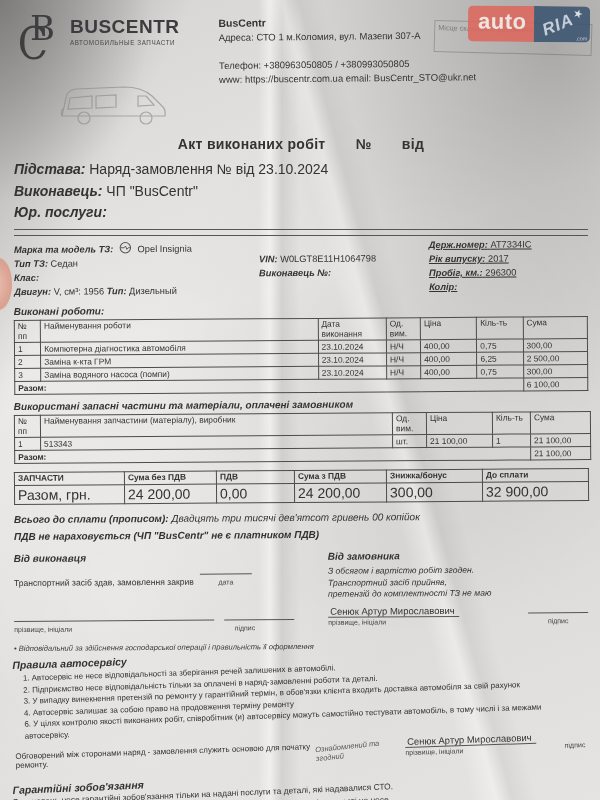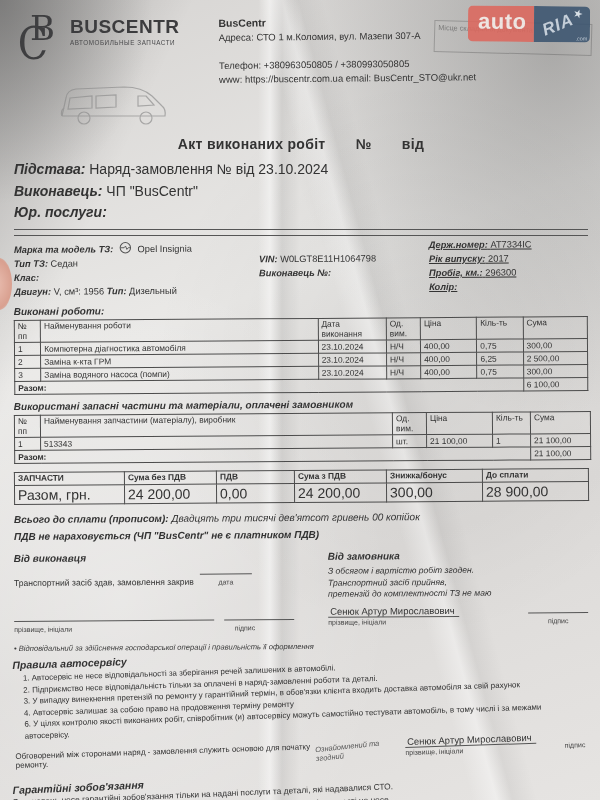--- a/index.html
+++ b/index.html
@@ -304,21 +304,21 @@
           <th>Сума з ПДВ</th>
           <th>Знижка/бонус</th>
           <th>До сплати</th>
         </tr>
         <tr>
           <td>Разом, грн.</td>
           <td class="num">24 200,00</td>
           <td class="num">0,00</td>
           <td class="num">24 200,00</td>
           <td class="num">300,00</td>
-          <td class="num">28 900,00</td>
+          <td class="num">32 900,00</td>
         </tr>
       </tbody>
         </table>
     </div>
 
     <div class="totals sec-mid">
       <div><span class="lbl">Всього до сплати (прописом):</span>
         <span class="words">Двадцять три тисячі дев'ятсот гривень 00 копійок</span></div>
       <div class="lbl">ПДВ не нараховується (ЧП "BusCentr" не є платником ПДВ)</div>
     </div>

